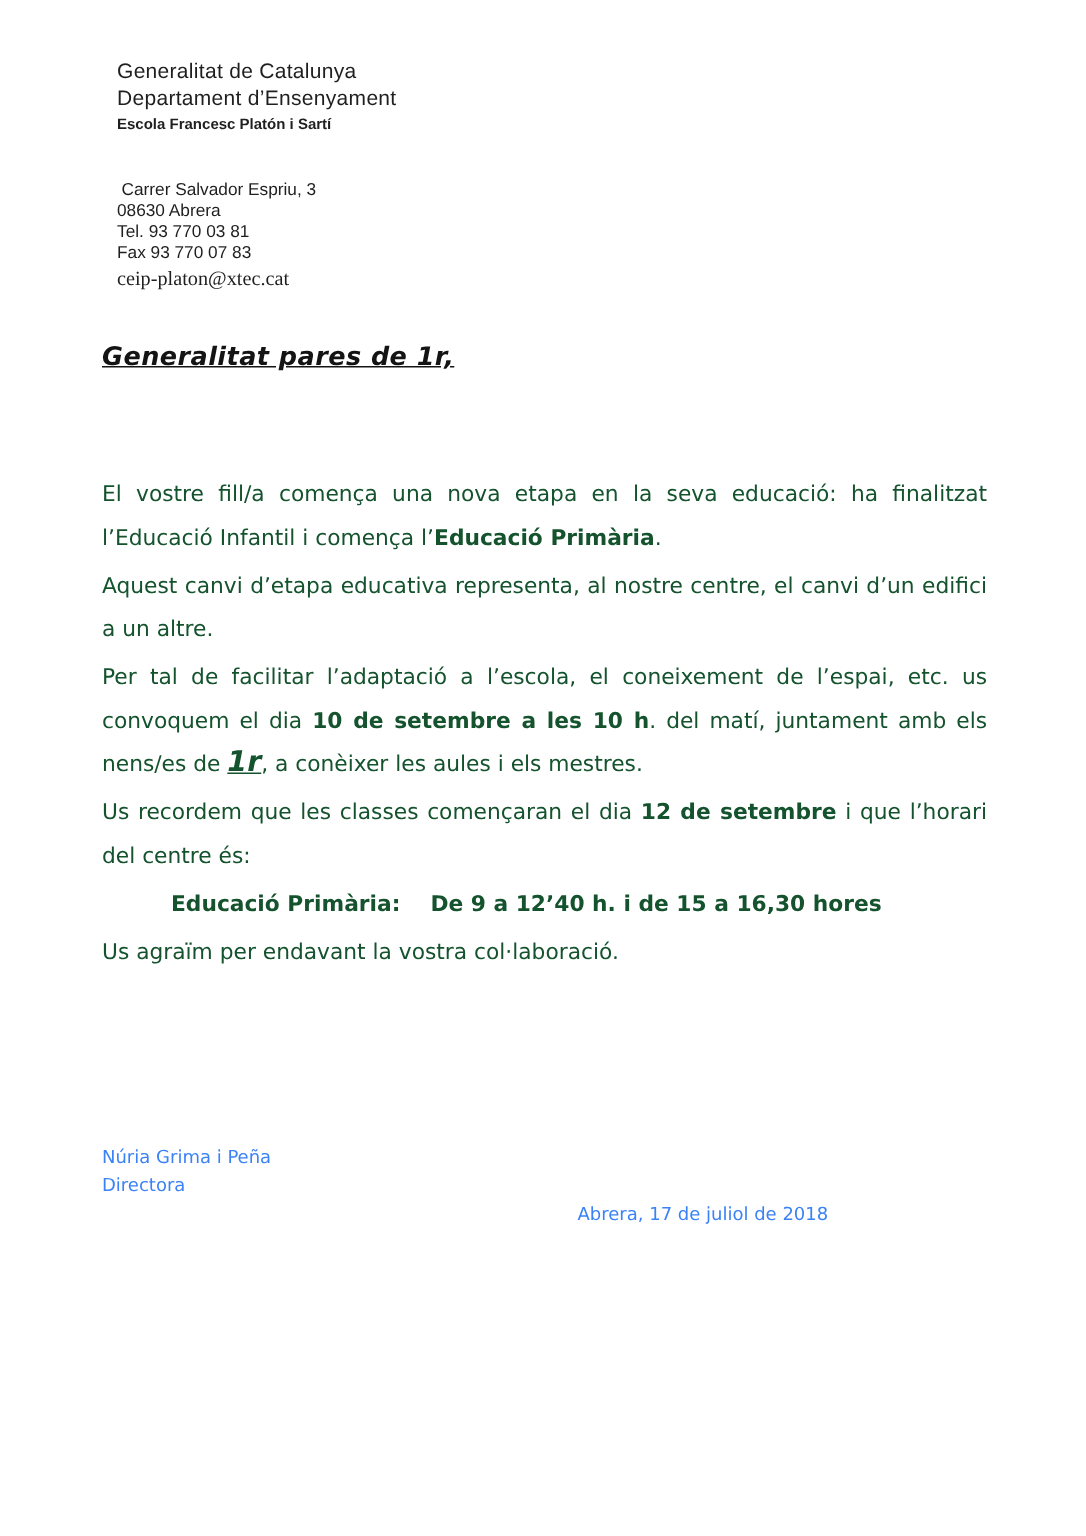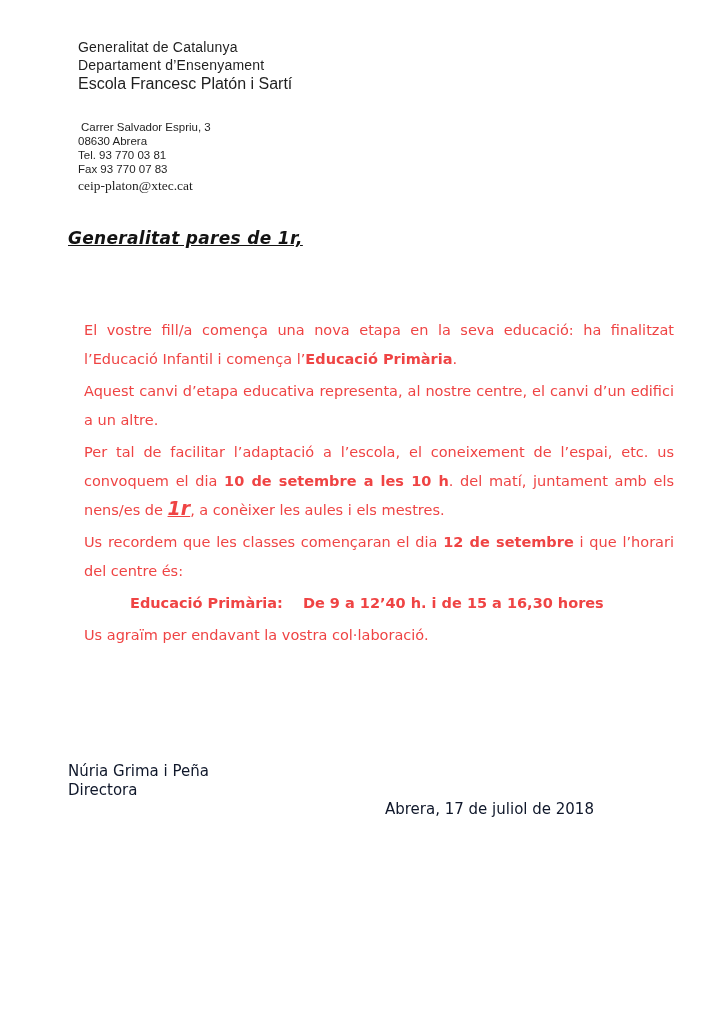--- a/index.html
+++ b/index.html
@@ -24,22 +24,22 @@
     left: 78px;
     font-family: "Liberation Sans", sans-serif;
     color: #1f1f1f;
   }
   .lh-org {
     font-size: 14px;
     line-height: 18px;
     letter-spacing: 0.2px;
   }
   .lh-school {
-    font-size: 16px;
-    font-weight: normal;
+    font-size: 10px;
+    font-weight: bold;
     line-height: 20px;
   }
   .lh-addr {
     font-size: 11.5px;
     line-height: 14px;
   }
   .lh-street { padding-left: 3px; margin-top: 26px; }
   .lh-email {
     font-family: "Liberation Serif", serif;
     font-size: 13.5px;
@@ -58,26 +58,26 @@
     font-style: italic;
     text-decoration: underline;
     letter-spacing: 0.3px;
     color: #141414;
   }
 
   
   .bodytext {
     position: absolute;
     top: 316px;
-    left: 84px;
+    left: 68px;
     width: 590px;
     font-size: 14.5px;
     line-height: 29px;
     text-align: justify;
-    color: #ef4444;
+    color: #14532d;
   }
   .bodytext p {
     margin: 0 0 3px 0;
   }
   .b { font-weight: bold; }
   .grade {
     font-size: 19px;
     line-height: 20px;
     font-weight: bold;
     font-style: italic;
@@ -89,23 +89,23 @@
     padding-left: 46px;
   }
   .schedule .sched-label { margin-right: 20px; text-align: center; }
 
   
   .signature {
     position: absolute;
     top: 762px;
     left: 68px;
     width: 590px;
-    font-size: 15px;
+    font-size: 12px;
     line-height: 19px;
-    color: #0f172a;
+    color: #3b82f6;
   }
   .dateline {
     padding-left: 317px;
   }
 </style>
 </head>
 <body>
 
 <div class="page">
 

